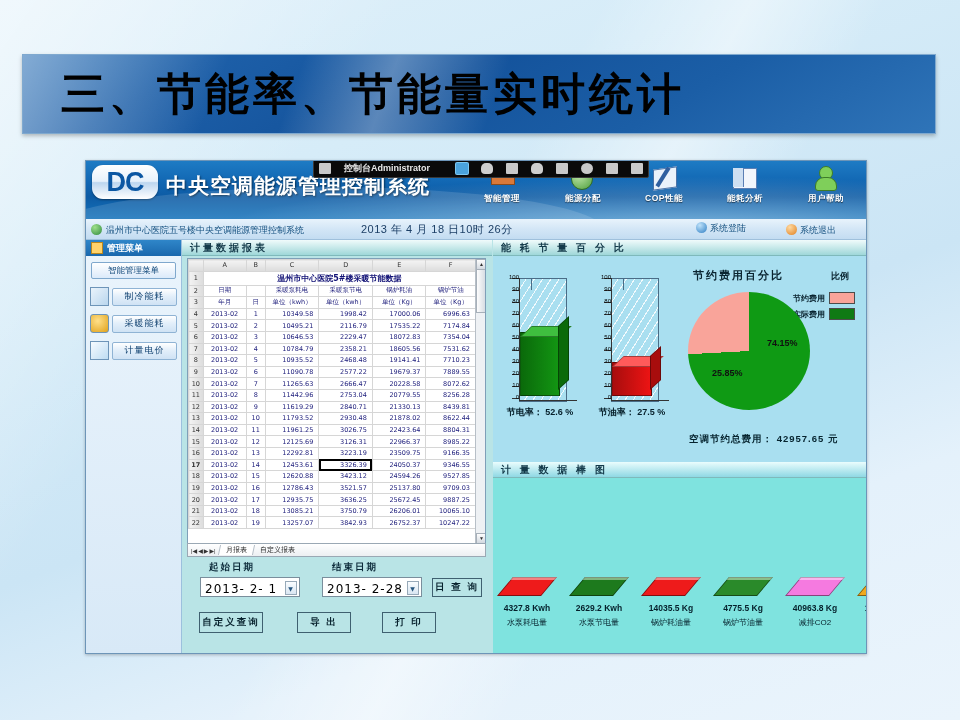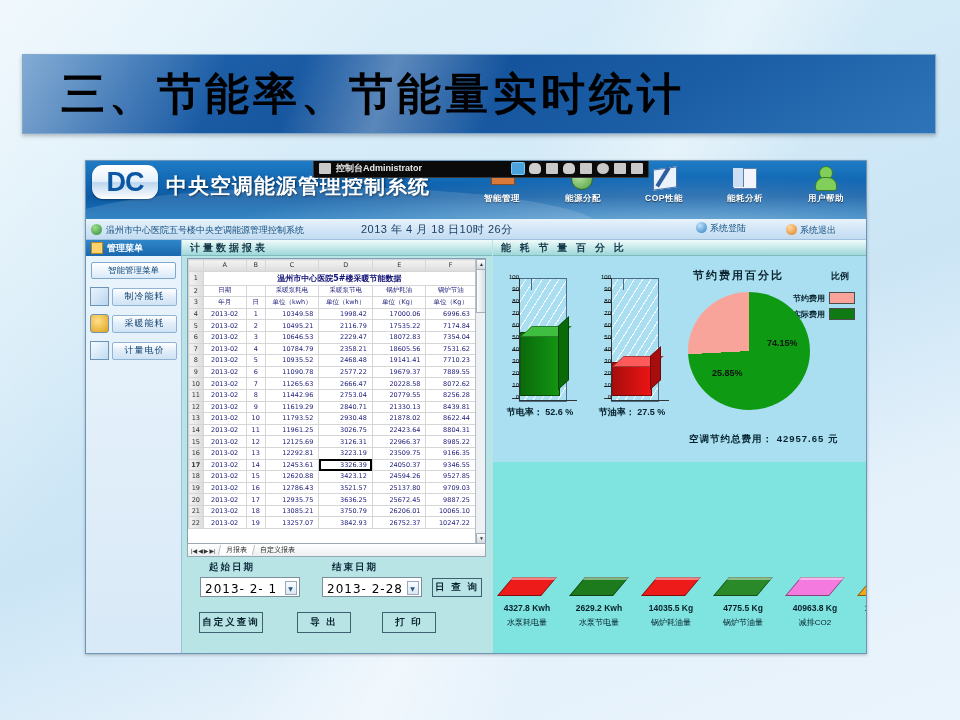--- a/index.html
+++ b/index.html
@@ -84,21 +84,21 @@
   .ic-book2{left:3px;top:4px;width:10px;height:19px;background:#cddff2;border-right:1px solid #5b7fb4;}
   .ic-folder{left:2px;top:6px;width:24px;height:16px;background:#e9f2fb;border:1px solid #5b83b8;border-radius:1px 3px 3px 3px;}
   .ic-folder-tab{left:2px;top:2px;width:11px;height:5px;background:#cfe1f5;border:1px solid #5b83b8;border-bottom:none;}
   .ic-user{left:8px;top:2px;width:12px;height:12px;border-radius:50%;background:#7fcf5a;border:1px solid #3d7c27;}
   .ic-user2{left:4px;top:13px;width:20px;height:12px;border-radius:9px 9px 3px 3px;background:#7fcf5a;border:1px solid #3d7c27;}
 
   
   .console-bar{
     position:absolute;left:227px;top:-2px;width:324px;height:17px;
     background:#0a0a0a;border:1px solid #3a3a3a;border-radius:2px;
-    display:flex;align-items:center;gap:5px;padding:0 5px;z-index:9;
+    display:flex;align-items:center;gap:13px;padding:0 5px;z-index:9;
   }
   .console-bar .cb-txt{color:#e8e8e8;font-size:9px;font-weight:bold;white-space:nowrap;}
   .cb-ic{width:12px;height:11px;background:#c9c9c9;border-radius:1px;flex:none;}
   .cb-ic.sel{background:#4aa3dd;box-shadow:0 0 0 1px #7cc8f2;}
   .cb-ic.mouse{border-radius:5px 5px 4px 4px;background:#cfcfcf;}
   .cb-ic.round{border-radius:50%;}
   .cb-sp{flex:1;}
 
   
   .app-info{
@@ -691,20 +691,21 @@
           <div class="pie-lab" style="left:219px;top:128px;">25.85%</div>
 
           <div class="total-cost" style="left:196px;top:193px;">
             <span>空调节约总费用：</span>
             <span>42957.65</span>
             <span>元</span>
           </div>
         </div>
 
         <div class="barchart-panel">
+          <div class="panel-title">计 量 数 据 棒 图</div>
           <div id="flat-bars" style="position: absolute; inset: 0px;">
               <div class="fbar" style="left:10px;top:115px">
                 <div class="chip" style="background:#ee1b1b"></div>
                 <div class="v">4327.8  Kwh</div>
                 <div class="n">水泵耗电量</div>
               </div>
               <div class="fbar" style="left:82px;top:115px">
                 <div class="chip" style="background:#1d7a1d"></div>
                 <div class="v">2629.2  Kwh</div>
                 <div class="n">水泵节电量</div>

